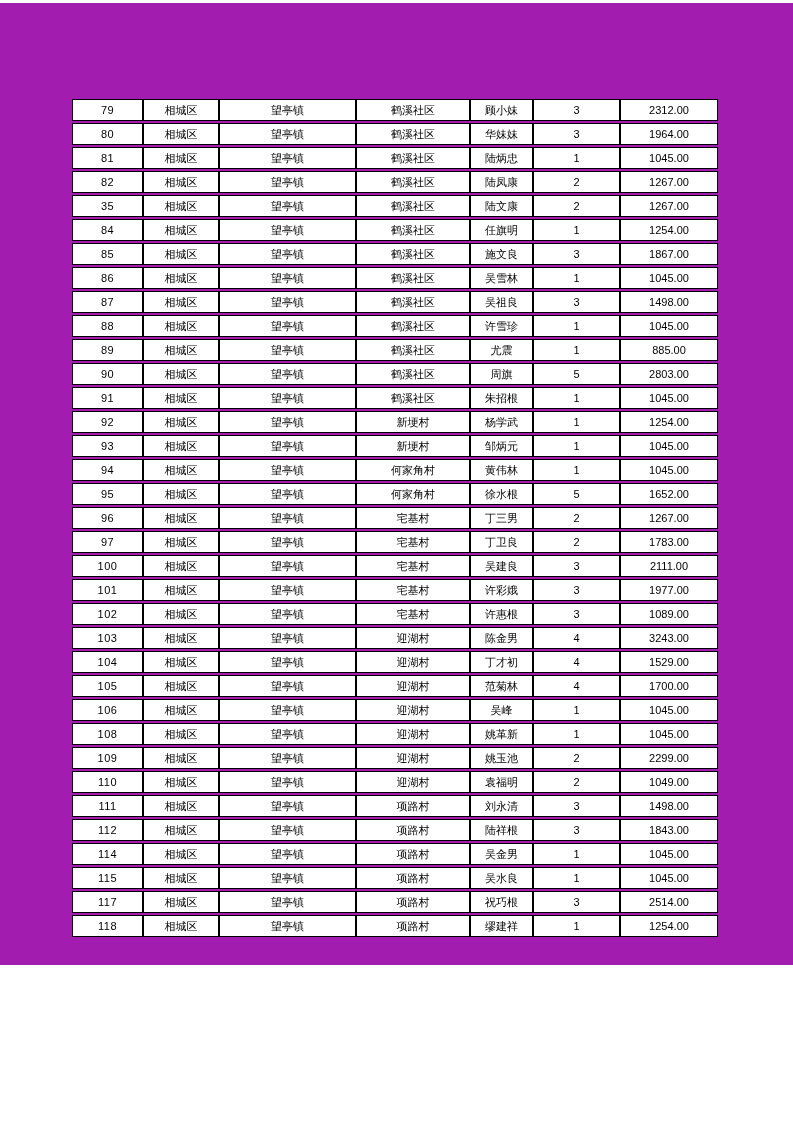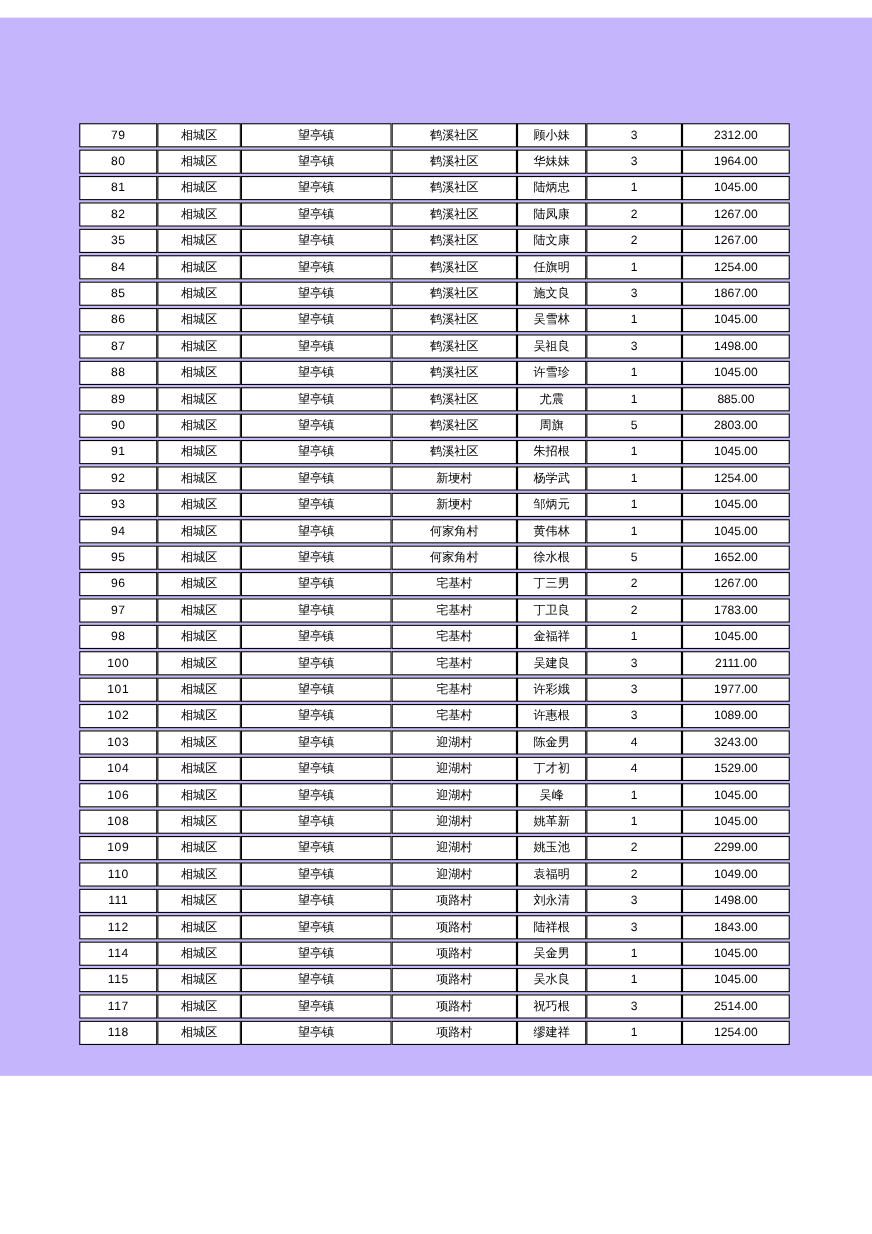--- a/index.html
+++ b/index.html
@@ -10,24 +10,24 @@
   body {
     width: 793px;
     height: 1122px;
     position: relative;
     overflow: hidden;
     font-family: "Liberation Sans", "DejaVu Sans", sans-serif;
     color: #000000;
   }
   .page {
     position: absolute;
-    left: 0; top: 16px;
+    left: 0; top: 3px;
     width: 793px;
     height: 962px;
-    background: #c4b5fd;
+    background: #a21caf;
   }
   table.data-table {
     position: absolute;
     left: 72px;
     top: 94px;
     width: 646px;
     table-layout: fixed;
     border-collapse: separate;
     border-spacing: 0 2px;
   }
@@ -226,29 +226,20 @@
         <tr>
           <td class="col-index">97</td>
           <td class="col-district">相城区</td>
           <td class="col-town">望亭镇</td>
           <td class="col-village">宅基村</td>
           <td class="col-name">丁卫良</td>
           <td class="col-count">2</td>
           <td class="col-amount">1783.00</td>
         </tr>
         <tr>
-          <td class="col-index">98</td>
-          <td class="col-district">相城区</td>
-          <td class="col-town">望亭镇</td>
-          <td class="col-village">宅基村</td>
-          <td class="col-name">金福祥</td>
-          <td class="col-count">1</td>
-          <td class="col-amount">1045.00</td>
-        </tr>
-        <tr>
           <td class="col-index">100</td>
           <td class="col-district">相城区</td>
           <td class="col-town">望亭镇</td>
           <td class="col-village">宅基村</td>
           <td class="col-name">吴建良</td>
           <td class="col-count">3</td>
           <td class="col-amount">2111.00</td>
         </tr>
         <tr>
           <td class="col-index">101</td>
@@ -278,20 +269,29 @@
           <td class="col-amount">3243.00</td>
         </tr>
         <tr>
           <td class="col-index">104</td>
           <td class="col-district">相城区</td>
           <td class="col-town">望亭镇</td>
           <td class="col-village">迎湖村</td>
           <td class="col-name">丁才初</td>
           <td class="col-count">4</td>
           <td class="col-amount">1529.00</td>
+        </tr>
+        <tr>
+          <td class="col-index">105</td>
+          <td class="col-district">相城区</td>
+          <td class="col-town">望亭镇</td>
+          <td class="col-village">迎湖村</td>
+          <td class="col-name">范菊林</td>
+          <td class="col-count">4</td>
+          <td class="col-amount">1700.00</td>
         </tr>
         <tr>
           <td class="col-index">106</td>
           <td class="col-district">相城区</td>
           <td class="col-town">望亭镇</td>
           <td class="col-village">迎湖村</td>
           <td class="col-name">吴峰</td>
           <td class="col-count">1</td>
           <td class="col-amount">1045.00</td>
         </tr>

